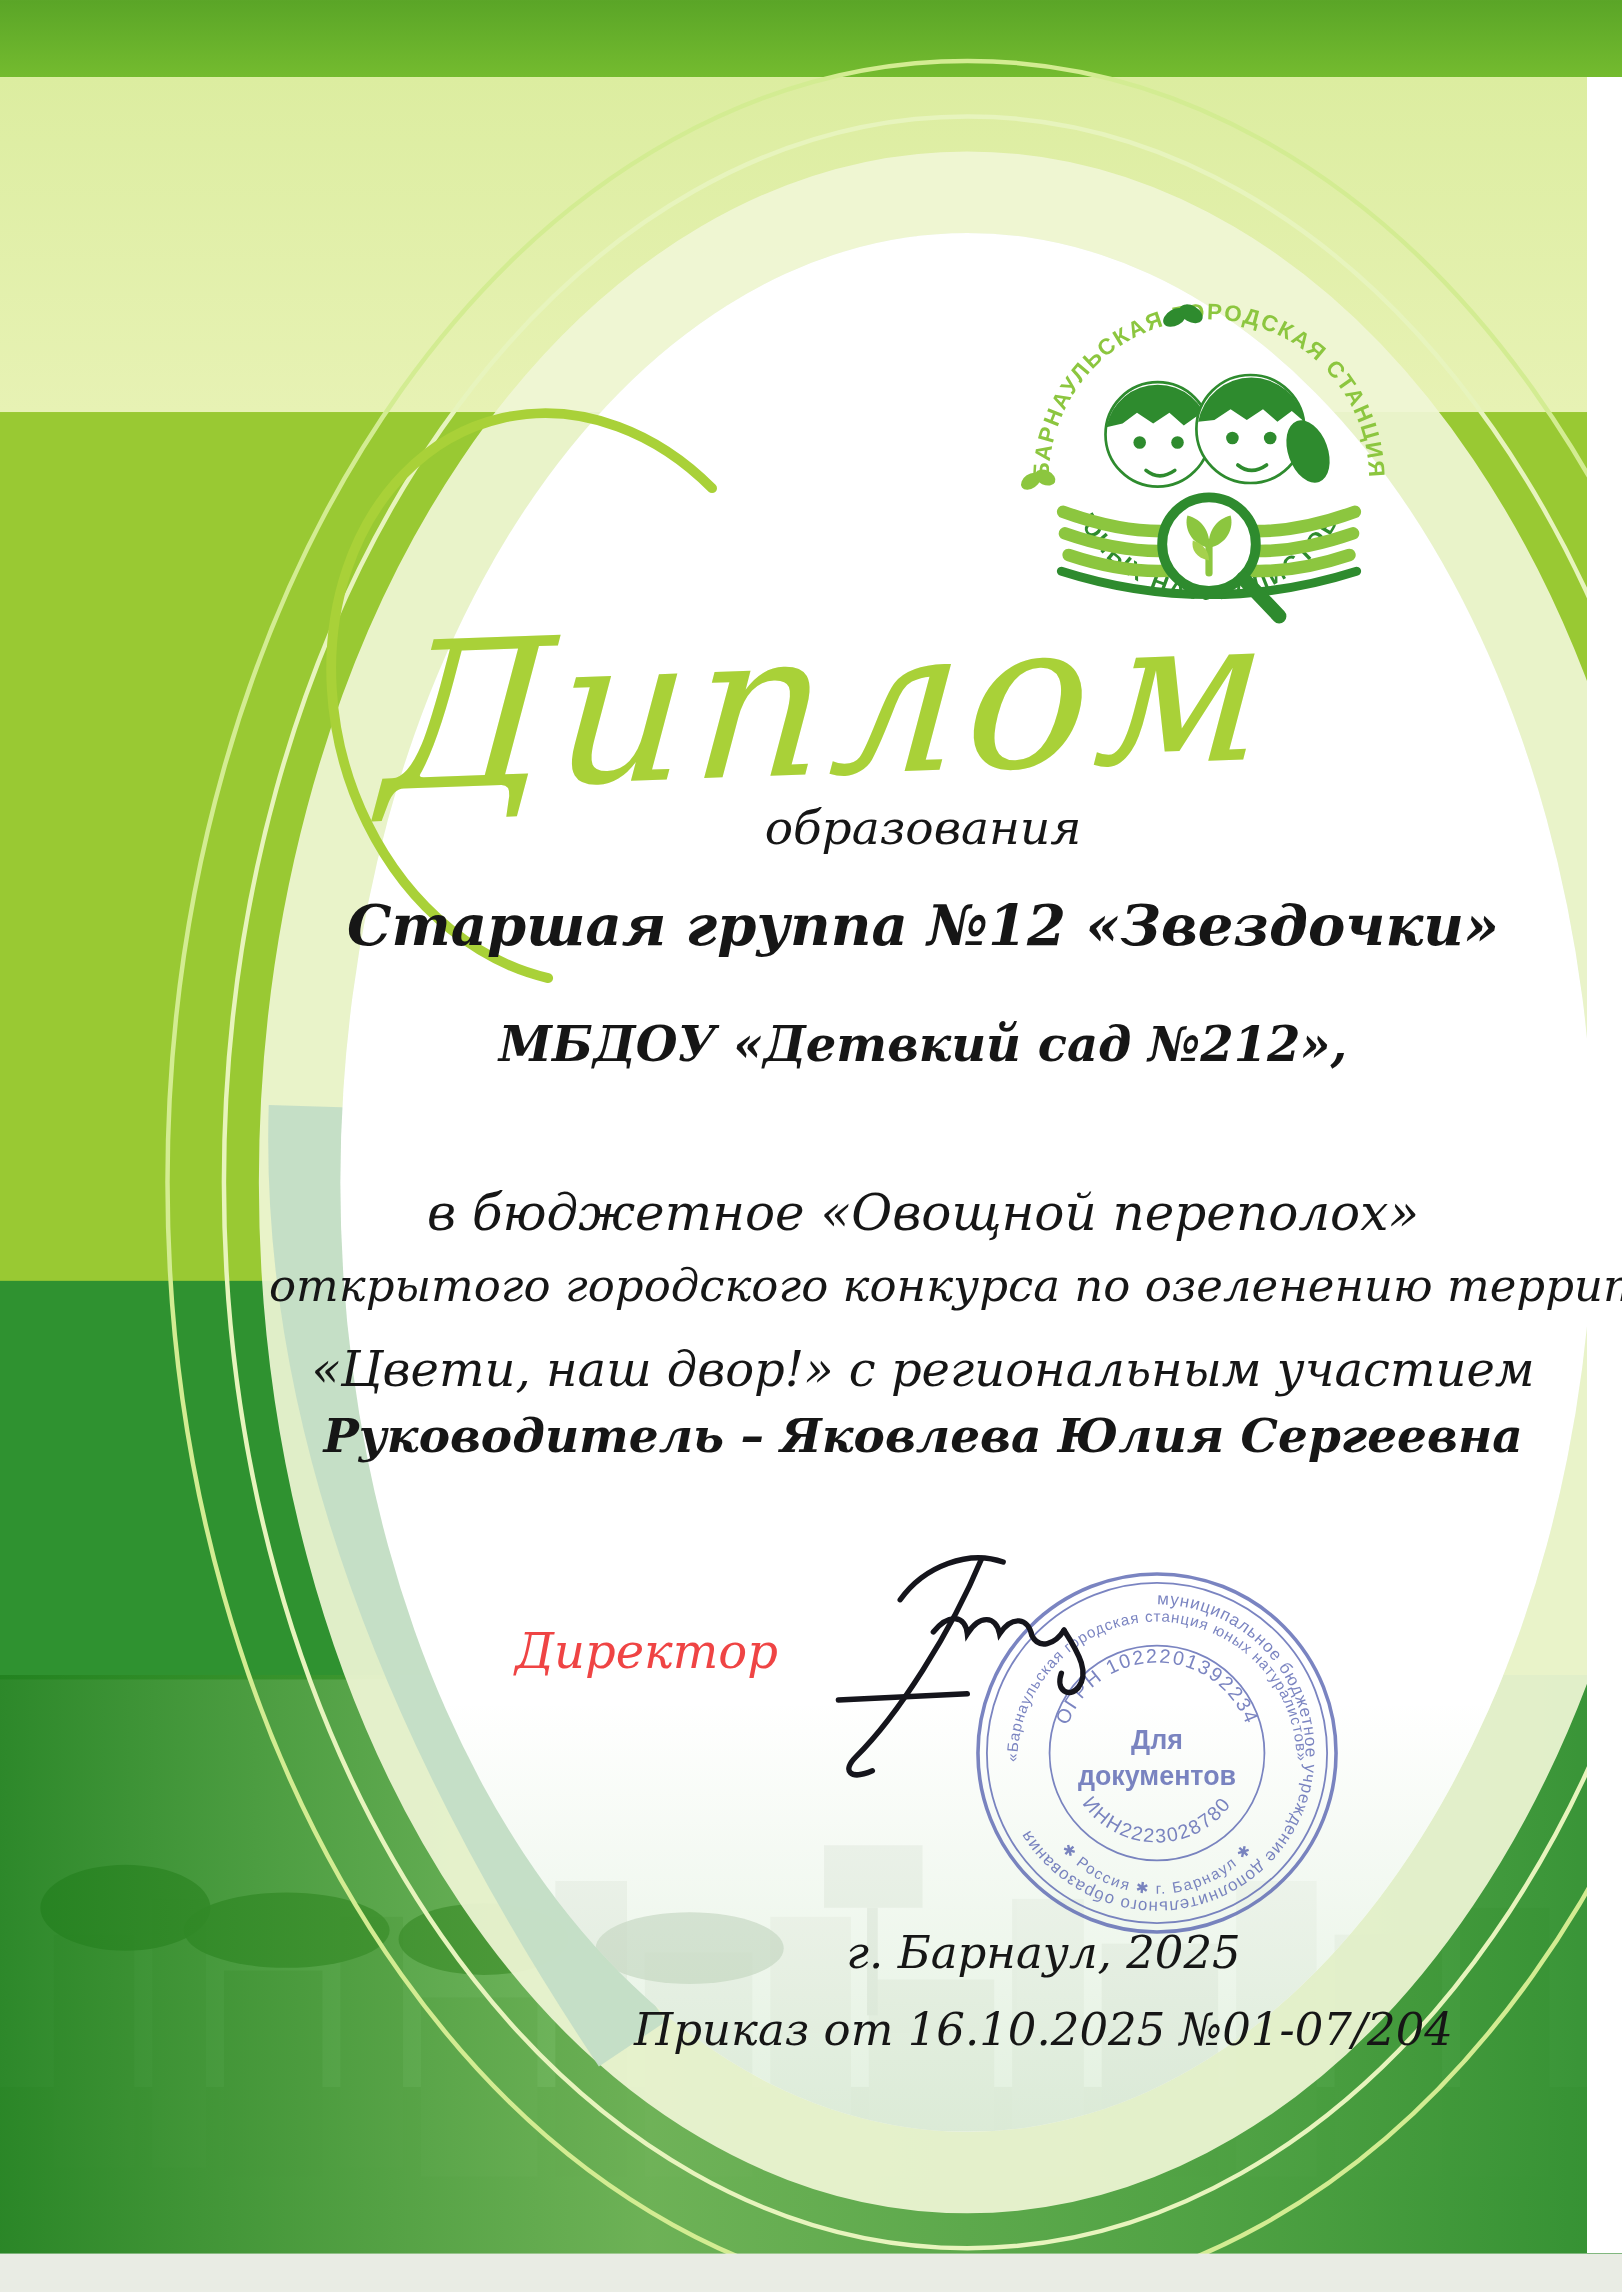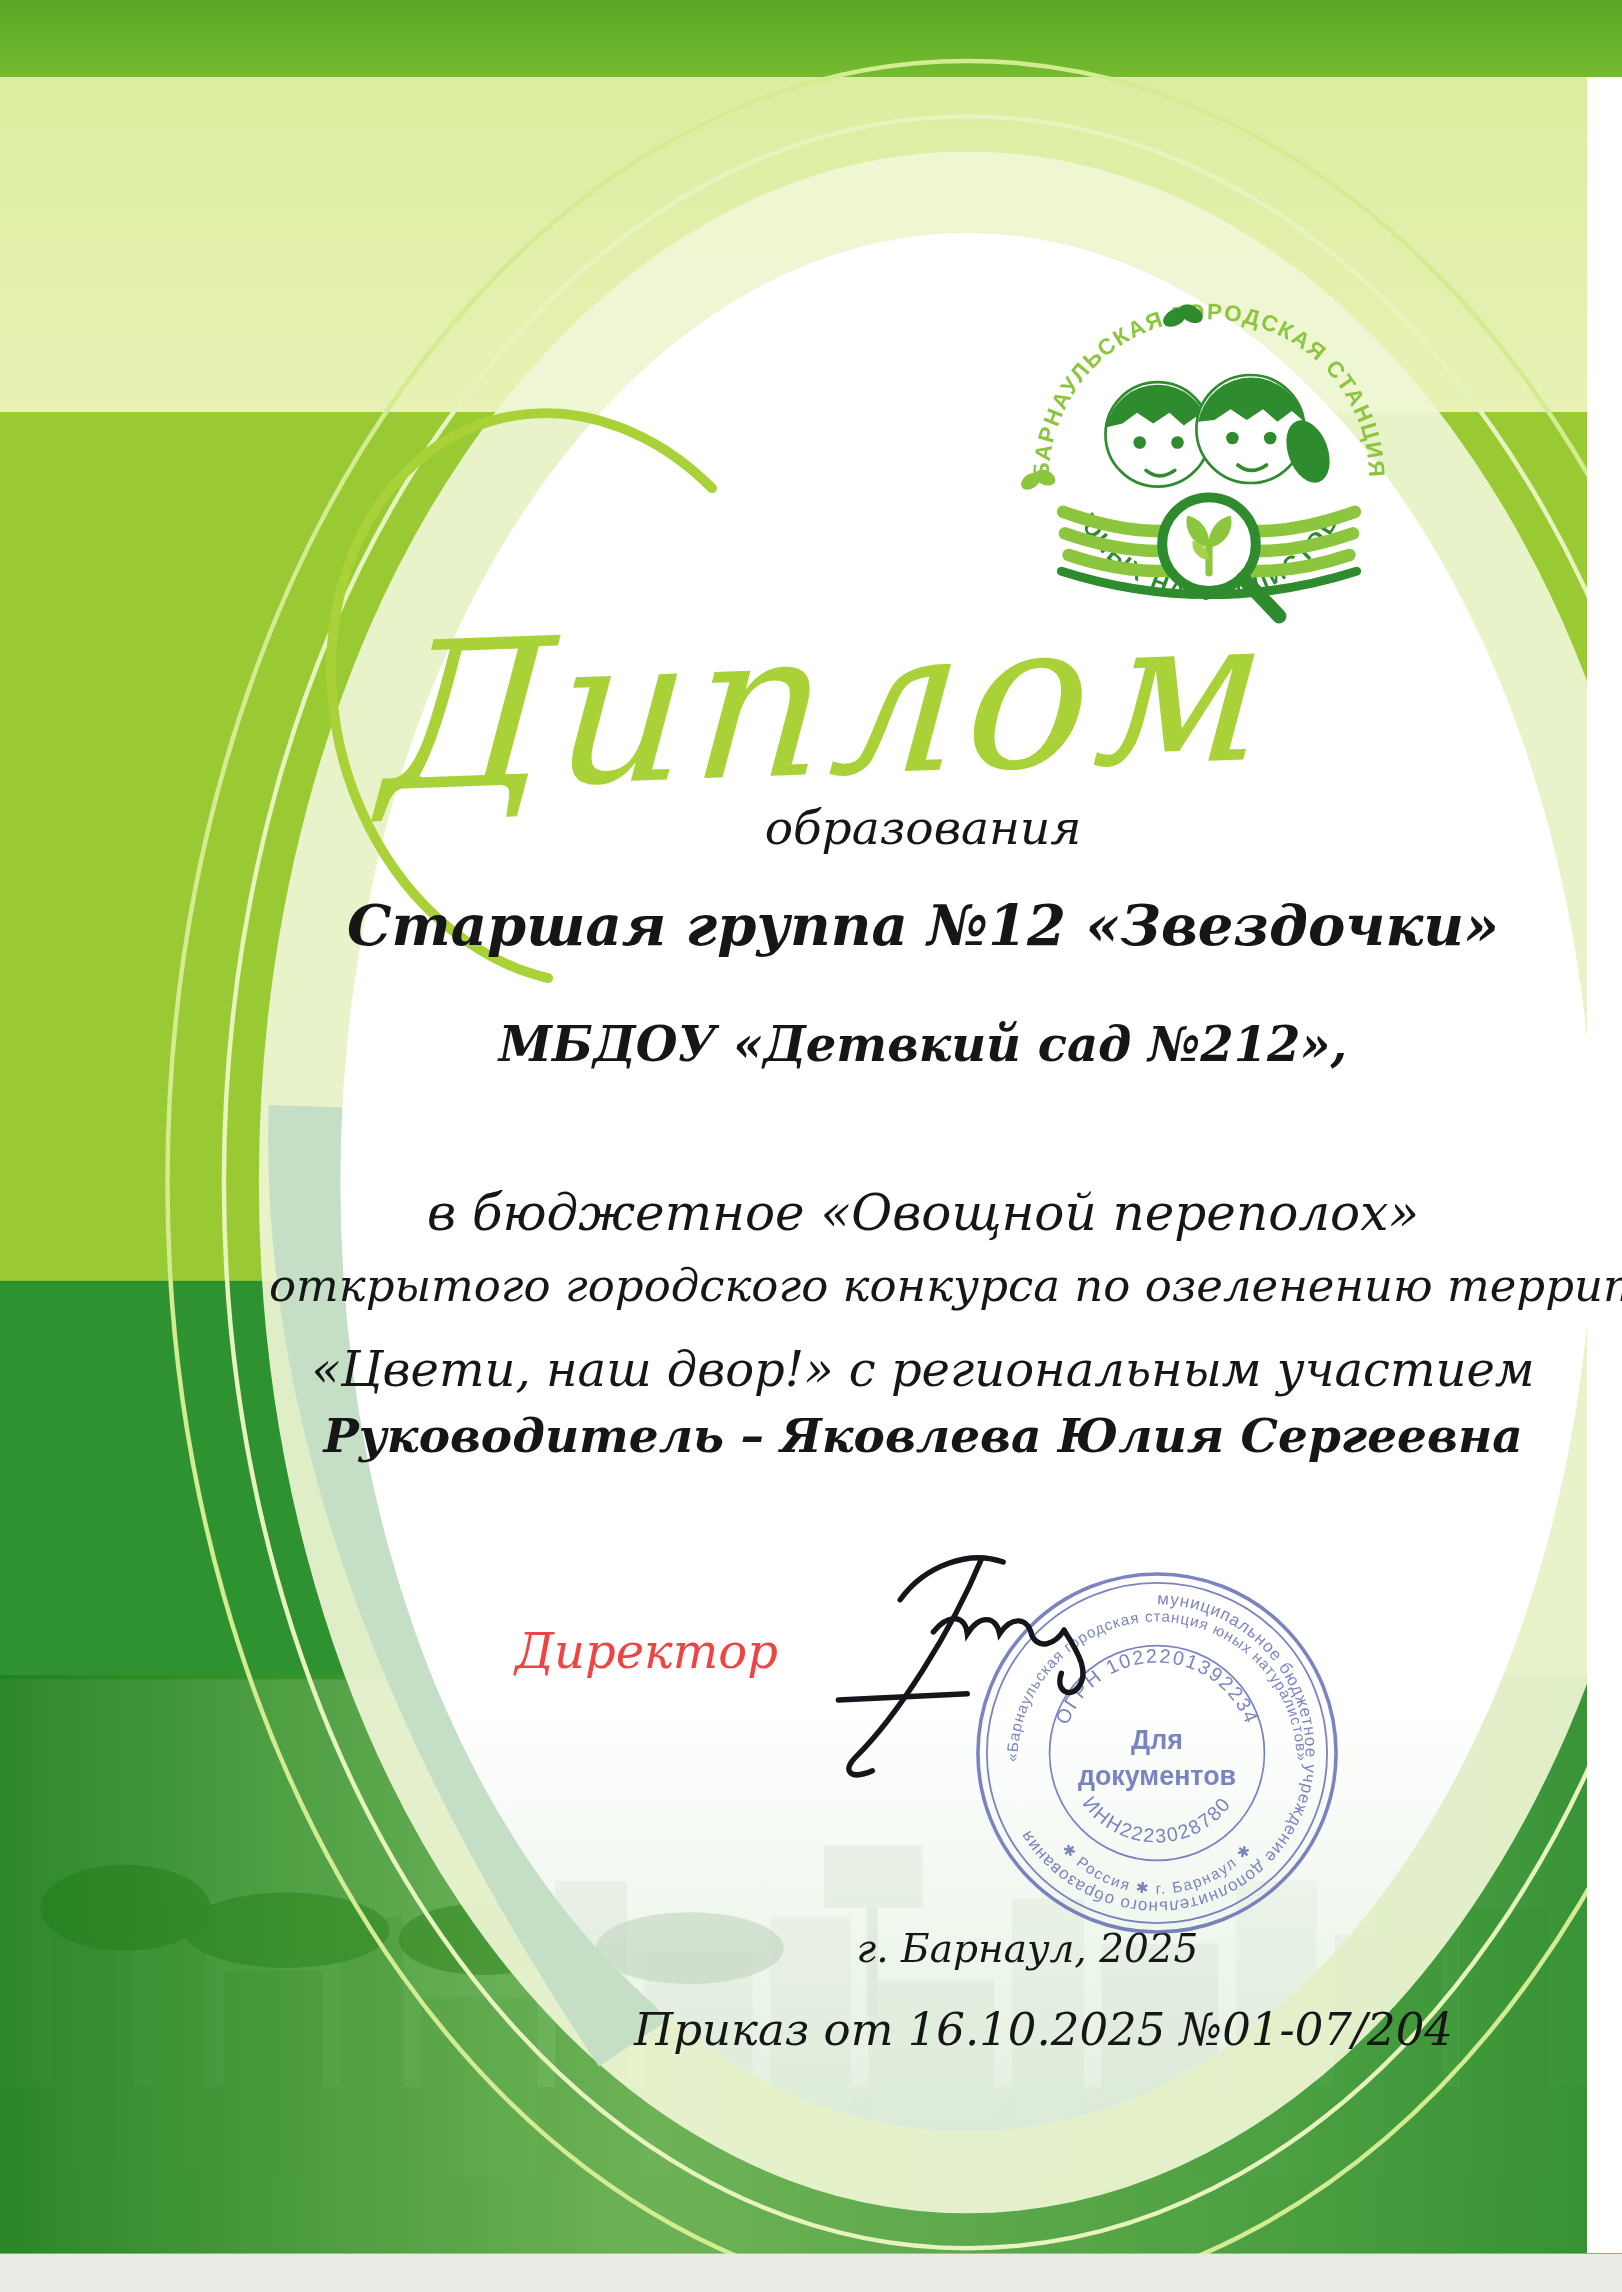--- a/index.html
+++ b/index.html
@@ -22,21 +22,21 @@
   .l-org{top:992px;font-size:48px;font-weight:bold;margin-top:24px;}
   .l-award{top:1085px;font-size:70px;font-weight:bold;left:304px;}
   .l-nom{top:1184px;font-size:50px;}
   .l-c1{top:1259px;font-size:45px;}
   .l-c2{top:1333px;font-size:48px;margin-top:8px;}
   .l-leader{top:1408px;font-size:47px;font-weight:bold;}
   .l-director{position:absolute;left:515px;top:1623px;font-size:48px;font-style:italic;
               color:#ef4444;z-index:4;white-space:nowrap;}
   .l-dirname{position:absolute;left:1202px;top:1623px;font-size:48px;font-style:italic;
              font-weight:bold;color:#161616;z-index:4;white-space:nowrap;}
-  .l-city{top:1926px;font-size:39px;left:450px;width:1155px;}
+  .l-city{top:1926px;font-size:45px;left:466px;width:1155px;}
   .l-order{top:2003px;font-size:45px;left:466px;width:1155px;}
   #logo{position:absolute;left:1010px;top:258px;z-index:3;}
   #stamp{position:absolute;left:969px;top:1565px;z-index:5;opacity:.8;}
   #sig{position:absolute;left:0;top:0;z-index:6;pointer-events:none;}
 </style>
 </head>
 <body>
 
 <div class="page">
 

